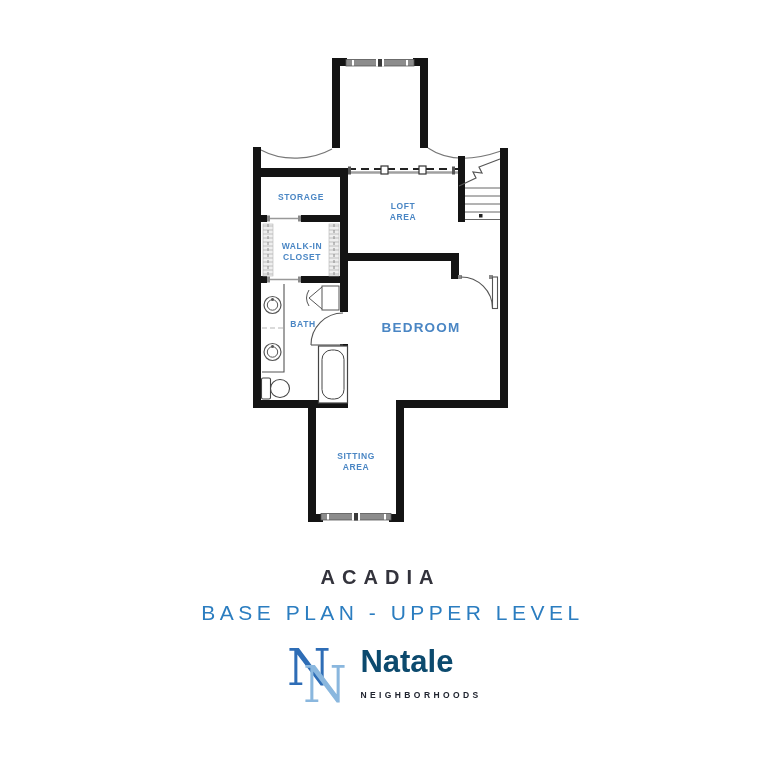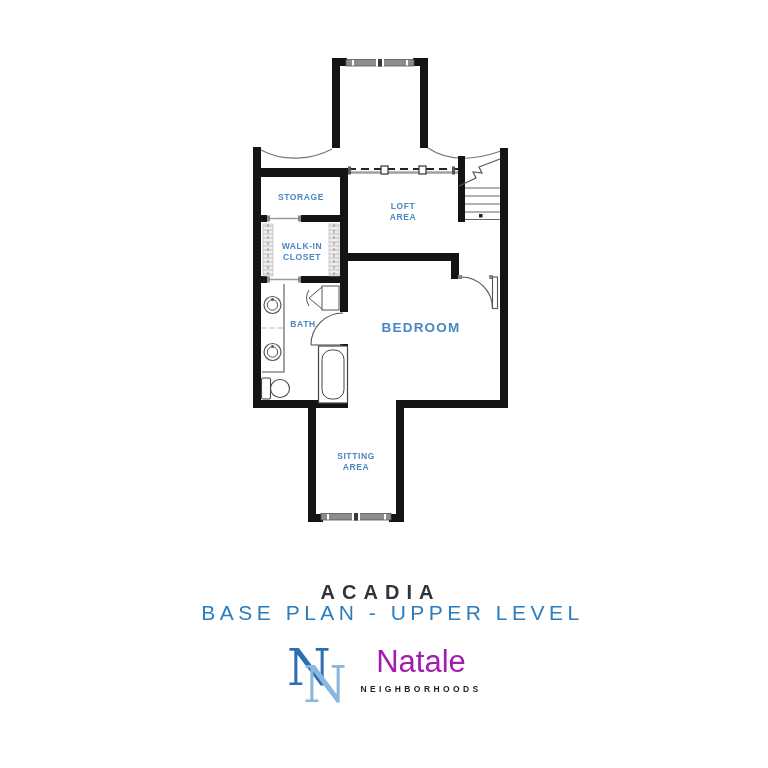--- a/index.html
+++ b/index.html
@@ -11,41 +11,40 @@
   svg{display:block;overflow:visible;}
   .plan-svg{position:absolute;top:0;left:0;}
   .room-label{
     font-family:"Liberation Sans", sans-serif;
     font-weight:bold;
     fill:#4a86c4;
   }
   .footer-title{
     position:absolute;top:566px;left:0;width:754px;text-align:center;
     font-size:20px;font-weight:700;letter-spacing:7px;color:#33333c;
-    padding-left:7px;box-sizing:border-box;margin-top:15px;
+    padding-left:7px;box-sizing:border-box;
   }
   .footer-subtitle{
     position:absolute;top:601px;left:0;width:768px;text-align:center;
     font-size:21px;font-weight:500;letter-spacing:4.5px;color:#2b7dc0;
     padding-left:17px;box-sizing:border-box;
   }
   .brand-row{
     position:absolute;top:640px;left:0;width:768px;
     display:flex;justify-content:center;align-items:flex-start;
   }
   .monogram{width:66px;height:68px;}
   .mono-n{font-family:"DejaVu Serif", serif;font-size:50px;}
   .brand-text{margin-left:8px;padding-top:6px;}
   .brand-name{
-    font-size:31px;line-height:31px;font-weight:400;color:#a21caf;
+    font-size:31px;line-height:31px;font-weight:700;color:#0c4a6e;
     font-family:"Liberation Sans", sans-serif;
-    text-align:center;
   }
   .brand-tagline{
-    margin-top:7px;font-size:8.5px;font-weight:bold;letter-spacing:3.4px;color:#20242f;
+    margin-top:13px;font-size:8.5px;font-weight:bold;letter-spacing:3.4px;color:#20242f;
   }
 </style>
 </head>
 <body>
 
 <div class="stage">
 
   <svg class="plan-svg" width="768" height="540" viewBox="0 0 768 540">
 
     <g stroke="#777" stroke-width="1.1" fill="none">

